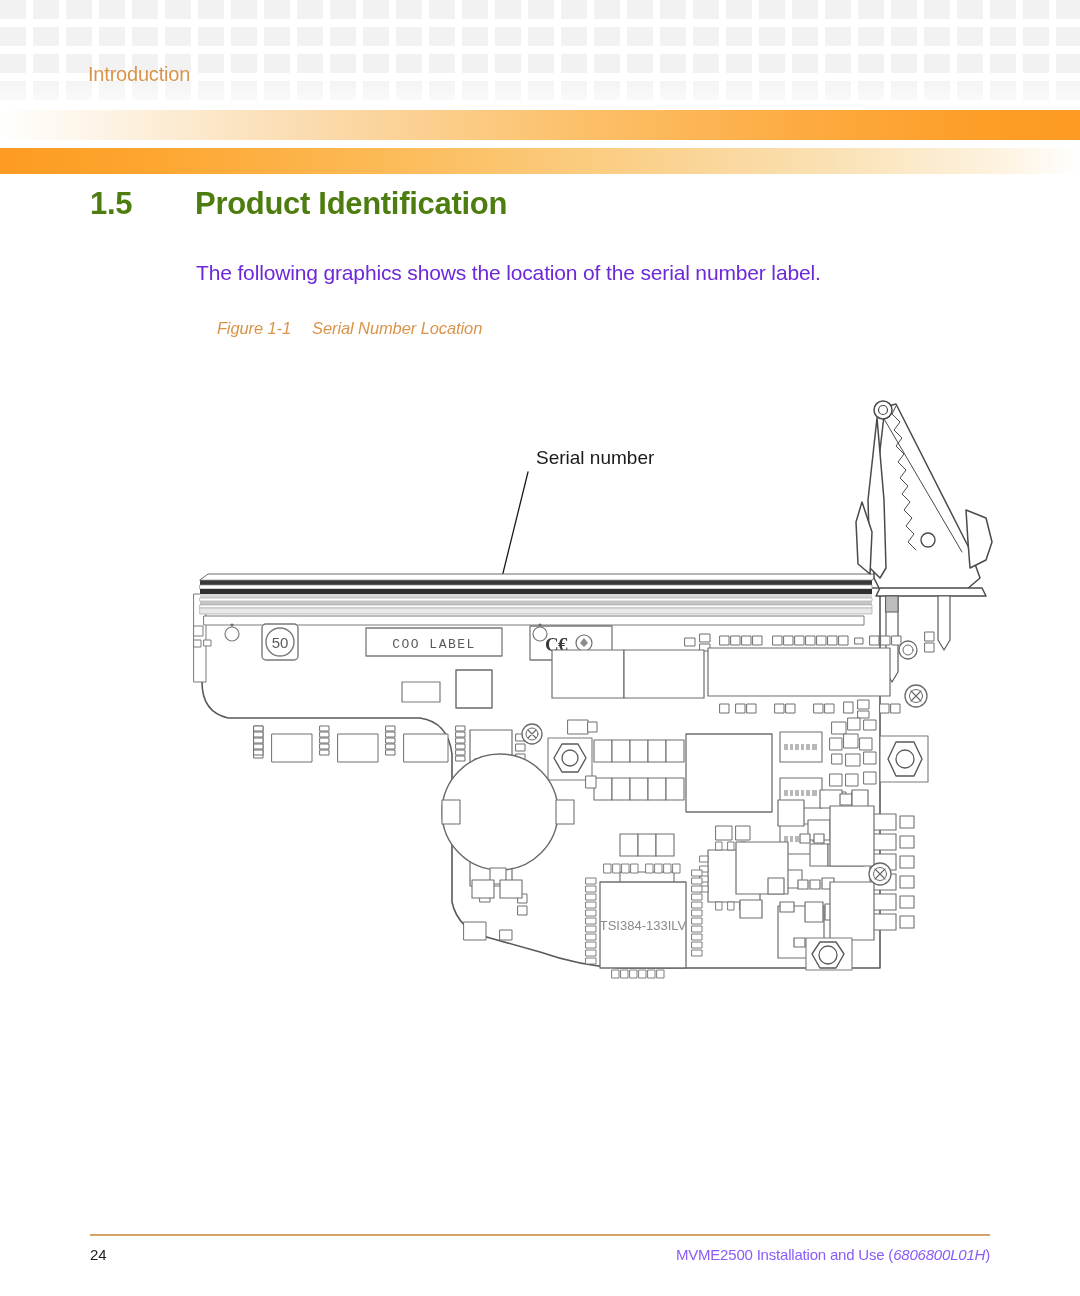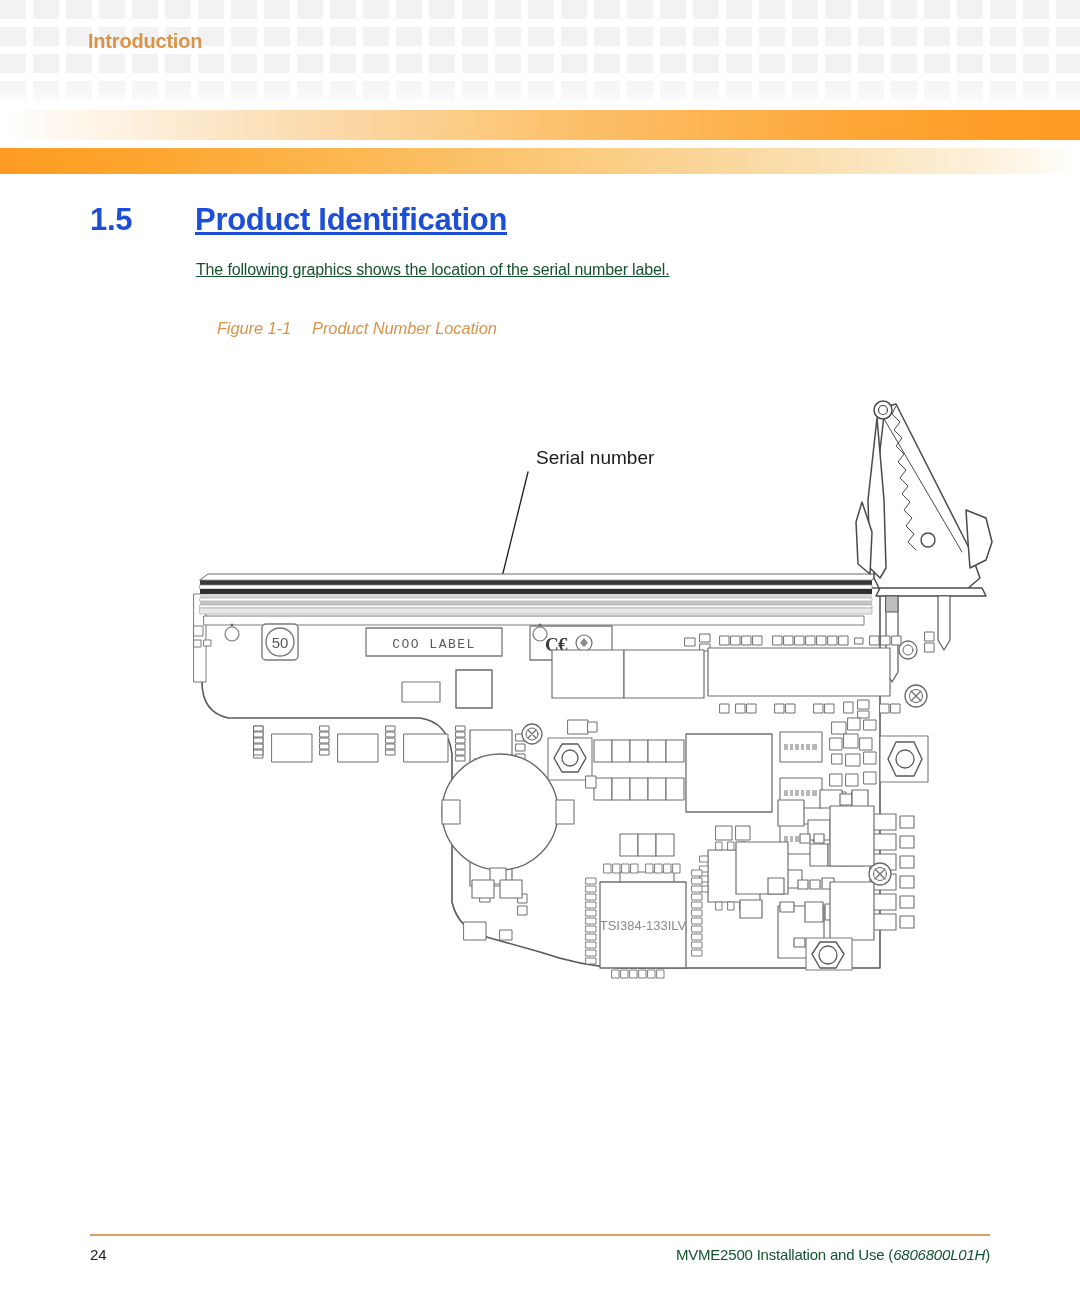--- a/index.html
+++ b/index.html
@@ -43,23 +43,23 @@
     position: absolute;
     left: 0; top: 0; right: 0; bottom: 0;
     background: linear-gradient(to bottom,
       rgba(255,255,255,0) 0%,
       rgba(255,255,255,0) 70%,
       rgba(255,255,255,0.85) 100%);
   }
   .header-title {
     position: absolute;
     left: 88px;
-    top: 30px;
+    top: 63px;
     font-size: 20px;
-    font-weight: bold;
+    font-weight: normal;
     color: #d9944a;
     letter-spacing: -0.2px;
     z-index: 3;
   }
 
   .bar-top {
     position: absolute;
     left: 0;
     top: 110px;
     width: 1080px;
@@ -97,42 +97,40 @@
   
   .content {
     position: absolute;
     left: 0;
     top: 174px;
     width: 1080px;
   }
   .section-heading {
     position: absolute;
     left: 90px;
-    top: 28px;
+    top: 12px;
     width: 900px;
-    color: #1d4ed8;
+    color: #4d7c0f;
     font-size: 31px;
     font-weight: bold;
     letter-spacing: -0.3px;
     white-space: nowrap;
-    text-decoration: underline;
   }
   .section-number {
     display: inline-block;
     width: 105px;
   }
   .body-paragraph {
     position: absolute;
     left: 196px;
     top: 87px;
     width: 780px;
-    font-size: 16px;
-    color: #14532d;
+    font-size: 21px;
+    color: #6d28d9;
     letter-spacing: -0.15px;
-    text-decoration: underline;
   }
   .figure-caption {
     position: absolute;
     left: 196px;
     top: 145px;
     font-size: 16.5px;
     font-style: italic;
     color: #d9944a;
     white-space: nowrap;
     letter-spacing: -0.1px;
@@ -176,21 +174,21 @@
     left: 90px;
     top: 46px;
     font-size: 15px;
     color: #201d1c;
   }
   .footer-doc-title {
     position: absolute;
     right: 90px;
     top: 46px;
     font-size: 15px;
-    color: #14532d;
+    color: #8b5cf6;
     white-space: nowrap;
     letter-spacing: -0.2px;
   }
   .footer-doc-title .doc-code {
     font-style: italic;
   }
 </style>
 </head>
 <body>
 
@@ -203,21 +201,21 @@
 
 <div class="content">
 
   <div class="section-heading">
     <span class="section-number">1.5</span><span>Product Identification</span>
   </div>
 
   <div class="body-paragraph">The following graphics shows the location of the serial number label.</div>
 
   <div class="figure-caption">
-    <span class="fig-label">Figure 1-1</span><span>Product Number Location</span>
+    <span class="fig-label">Figure 1-1</span><span>Serial Number Location</span>
   </div>
 
   <div class="figure-area">
     <svg width="830" height="600" viewBox="0 0 830 600" xmlns="http://www.w3.org/2000/svg">
       <defs>
         <marker id="arrowhead" markerWidth="9" markerHeight="9" refX="7" refY="3.2" orient="auto">
           <path d="M0,0 L8,3.2 L0,6.4 Z" fill="#1a1a1a"></path>
         </marker>
         <g id="smd-sm">
             <rect width="9" height="7" fill="#ffffff" stroke="#6f6f6f" stroke-width="1"></rect>

